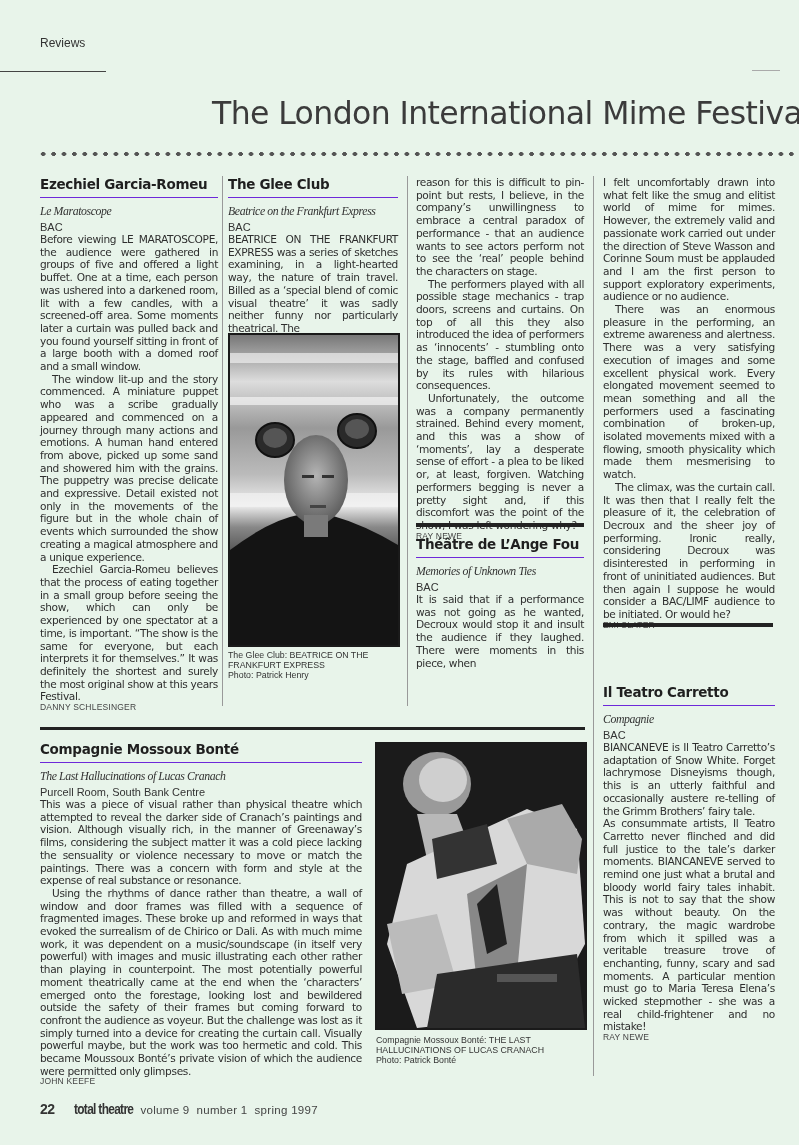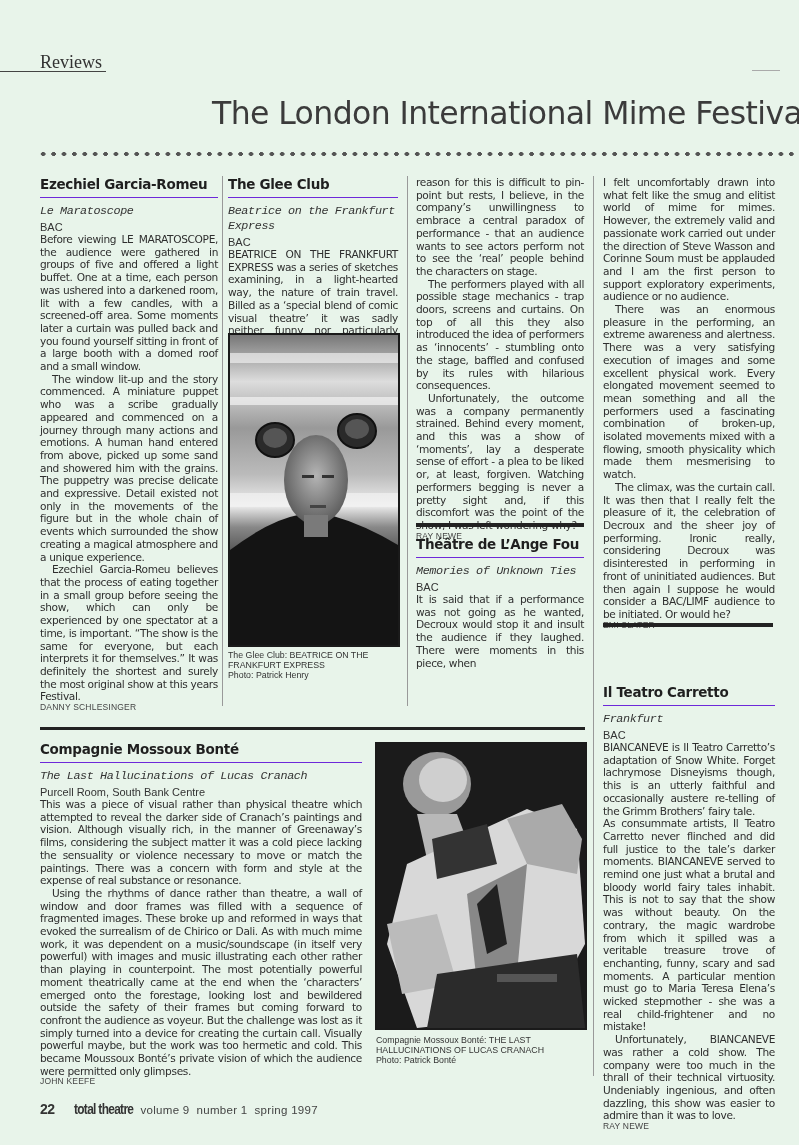--- a/index.html
+++ b/index.html
@@ -15,23 +15,23 @@
     font-family: "DejaVu Sans", sans-serif;
     font-size: 10.6px;
     line-height: 12.7px;
     letter-spacing: -0.35px;
     text-align: justify;
     color: #2e2e2e;
   }
   .body-text p { text-indent: 0; }
   .body-text p.ind { text-indent: 12px; }
   .section-label {
-    position: absolute; left: 40px; top: 52px;
-    font-family: Liberation Serif, serif;
-    font-size: 18px; color: #333;
+    position: absolute; left: 40px; top: 36px;
+    font-family: Liberation Sans, sans-serif;
+    font-size: 12px; color: #333;
   }
   .section-rule { position: absolute; left: 0; top: 71px; width: 106px; height: 1px; background: #444; }
   .corner-mark { position: absolute; left: 752px; top: 70px; width: 28px; height: 1px; background: #aaa; }
   .headline {
     position: absolute; left: 212px; top: 95px;
     font-family: "DejaVu Sans", sans-serif;
     font-size: 31.5px; letter-spacing: -0.6px; color: #3b3b3b;
     white-space: nowrap;
   }
   .dots {
@@ -43,21 +43,21 @@
   .col { position: absolute; }
   .vrule { position: absolute; width: 1px; background: #999; }
   .thickrule { position: absolute; height: 4px; background: #222; }
   .rhead {
     font-family: "DejaVu Sans", sans-serif;
     font-weight: bold; font-size: 13.5px; letter-spacing: -0.3px;
     color: #1f1f1f; padding-bottom: 5px; border-bottom: 1px solid #6d28d9;
     white-space: nowrap;
   }
   .show-title {
-    font-family: Liberation Mono, monospace; font-style: italic;
+    font-family: Liberation Serif, serif; font-style: italic;
     font-size: 11.8px; letter-spacing: -0.4px; color: #333;
     margin-top: 6px; line-height: 15px;
   }
   .venue {
     font-family: "Liberation Sans", sans-serif; font-size: 11px; color: #333;
     line-height: 12px; margin-top: 2px;
   }
   .byline {
     font-family: "Liberation Sans", sans-serif; font-size: 8.5px; color: #444;
     letter-spacing: 0.2px; line-height: 9px;
@@ -174,26 +174,25 @@
     <p class="ind">There was an enormous pleasure in the performing, an extreme awareness and alertness. There was a very satisfying execution of images and some excellent physical work. Every elongated movement seemed to mean something and all the performers used a fascinating combination of broken-up, isolated movements mixed with a flowing, smooth physicality which made them mesmerising to watch.</p>
     <p class="ind">The climax, was the curtain call. It was then that I really felt the pleasure of it, the celebration of Decroux and the sheer joy of performing. Ironic really, considering Decroux was disinterested in performing in front of uninitiated audiences. But then again I suppose he would consider a BAC/LIMF audience to be initiated. Or would he?</p>
   </div>
   <div class="byline">EMI SLATER</div>
 </div>
 
 <div class="thickrule" style="left:603px; top:623px; width:170px;"></div>
 
 <article class="col" style="left:603px; top:636px; width:172px;margin-top:48px;">
   <h2 class="rhead">Il Teatro Carretto</h2>
-  <div class="show-title">Frankfurt</div>
+  <div class="show-title">Compagnie</div>
   <div class="venue">BAC</div>
   <div class="body-text">
     <p>BIANCANEVE is Il Teatro Carretto’s adaptation of Snow White. Forget lachrymose Disneyisms though, this is an utterly faithful and occasionally austere re-telling of the Grimm Brothers’ fairy tale.</p>
     <p>As consummate artists, Il Teatro Carretto never flinched and did full justice to the tale’s darker moments. BIANCANEVE served to remind one just what a brutal and bloody world fairy tales inhabit. This is not to say that the show was without beauty. On the contrary, the magic wardrobe from which it spilled was a veritable treasure trove of enchanting, funny, scary and sad moments. A particular mention must go to Maria Teresa Elena’s wicked stepmother - she was a real child-frightener and no mistake!</p>
-    <p class="ind">Unfortunately, BIANCANEVE was rather a cold show. The company were too much in the thrall of their technical virtuosity. Undeniably ingenious, and often dazzling, this show was easier to admire than it was to love.</p>
   </div>
   <div class="byline">RAY NEWE</div>
 </article>
 
 <div class="thickrule" style="left:40px; top:727px; width:545px; height:3px;"></div>
 
 <article class="col" style="left:40px; top:741px; width:322px;">
   <h2 class="rhead">Compagnie Mossoux Bonté</h2>
   <div class="show-title">The Last Hallucinations of Lucas Cranach</div>
   <div class="venue">Purcell Room, South Bank Centre</div>

